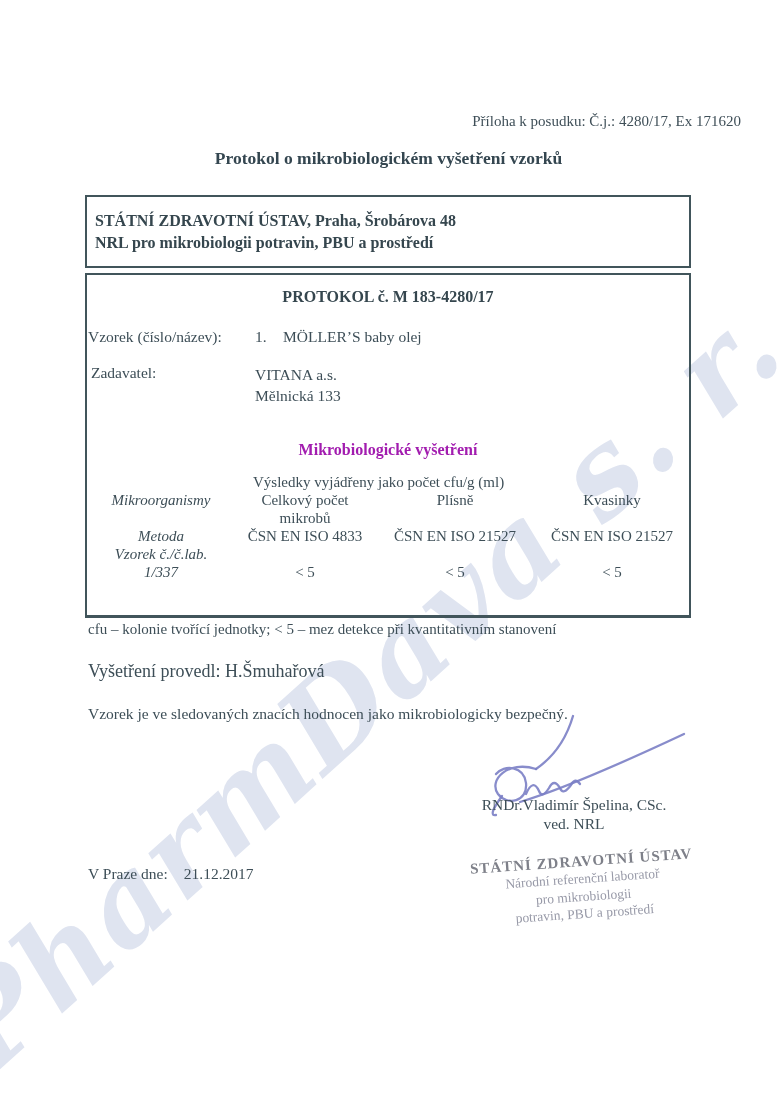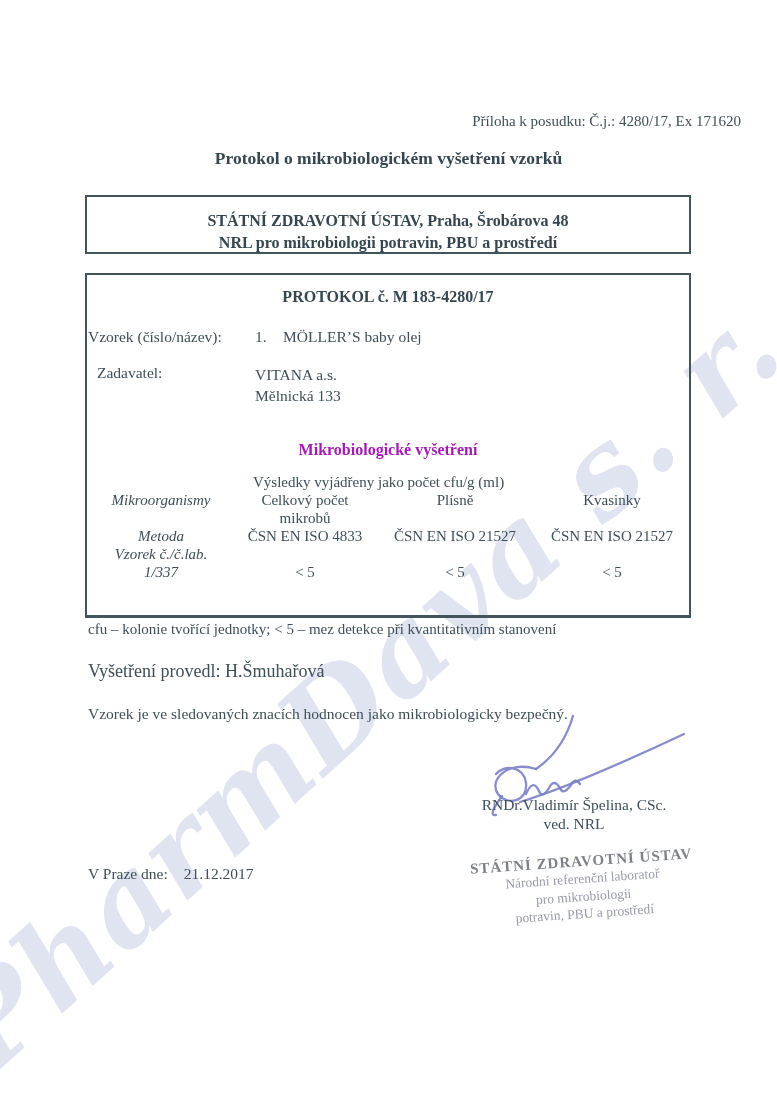--- a/index.html
+++ b/index.html
@@ -27,39 +27,39 @@
     font-size:15px;color:#3f4f58;
   }
   .title{
     position:absolute;top:148px;left:0;width:100%;margin:0;
     text-align:center;font-size:17.5px;font-weight:bold;color:#344650;
   }
   .box{
     position:absolute;left:85px;width:606px;
     border:2px solid #41555b;box-sizing:border-box;background:transparent;
   }
-  .header-box{top:195px;height:59px;text-align:center;padding-top:13px;}
+  .header-box{top:195px;height:73px;padding-top:13px;padding-left:8px;}
   .hb-line{font-weight:bold;font-size:16px;line-height:22px;color:#35464e;}
   .body-box{top:273px;height:345px;border-bottom-width:3px;}
   .protocol-number{
     position:absolute;top:13px;left:0;width:100%;
     text-align:center;font-weight:bold;font-size:16px;color:#35464e;
   }
   .sample-row{
     position:absolute;top:53px;left:0;width:100%;
     display:grid;grid-template-columns:168px 28px 1fr;
     font-size:15.5px;
   }
   .sample-row > span:first-child{padding-left:1px;}
   .client-row{
     position:absolute;top:89px;left:0;width:100%;
     display:grid;grid-template-columns:168px 1fr;
     font-size:15.5px;
   }
-  .client-row > span:first-child{padding-left:10px;}
+  .client-row > span:first-child{padding-left:4px;}
   .client-lines span{display:block;line-height:21px;}
   .exam-heading{
     position:absolute;top:166px;left:0;width:100%;
     text-align:center;font-weight:bold;font-size:16px;color:#a21caf;
   }
   .exam-table{
     position:absolute;top:198px;left:0;width:100%;
     font-size:15px;
   }
   .t-row{

